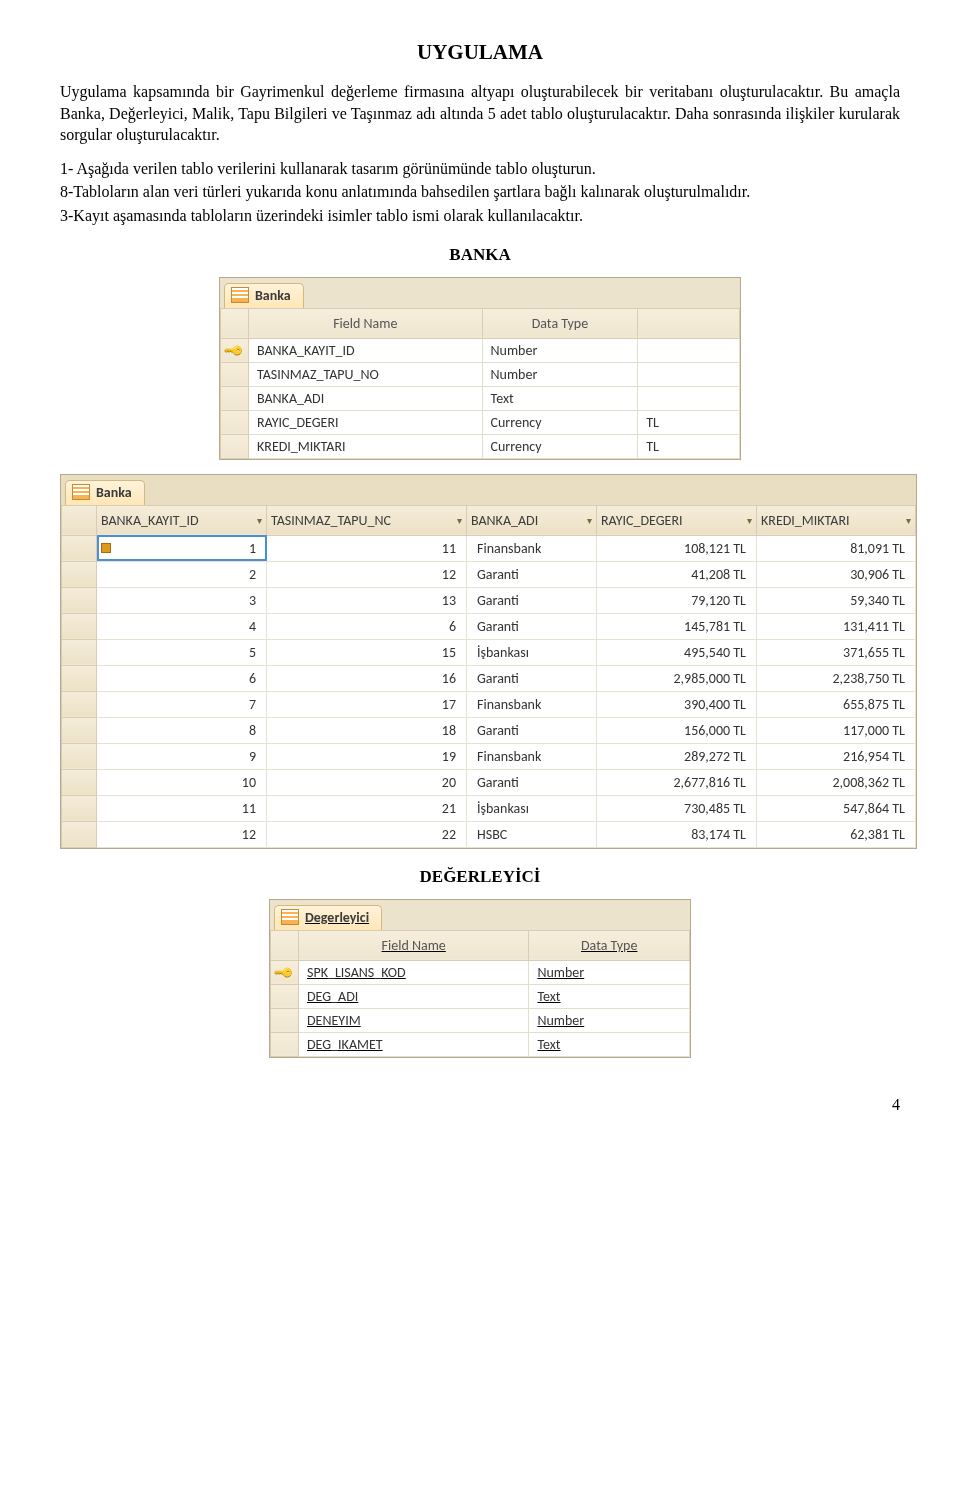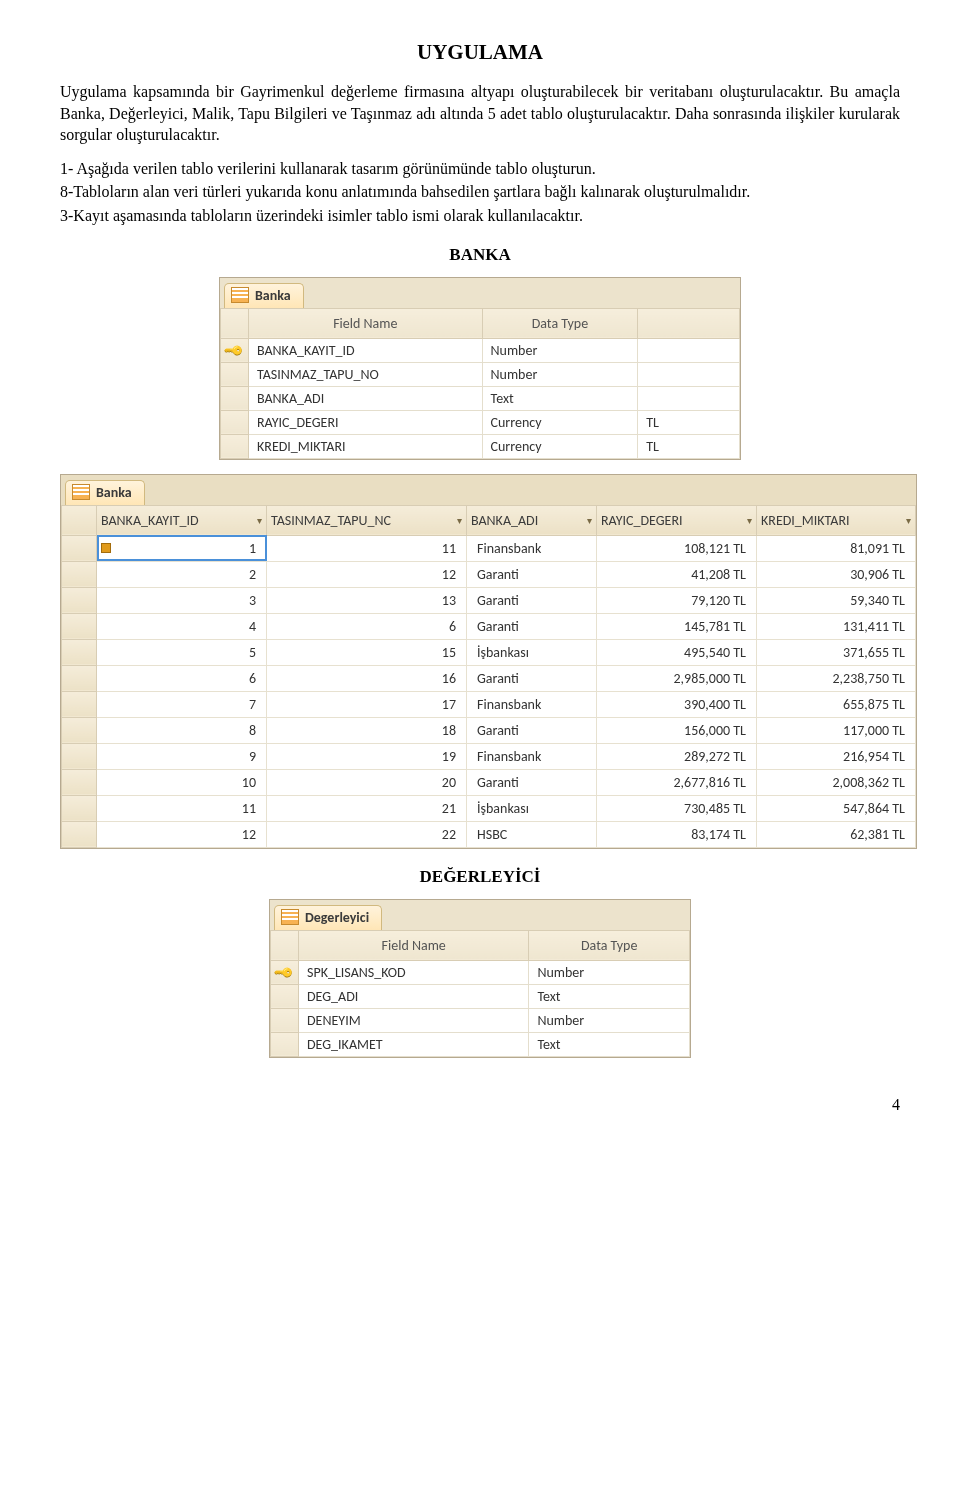--- a/index.html
+++ b/index.html
@@ -25,21 +25,21 @@
   }
   .section-label {
     text-align: center;
     font-weight: bold;
     font-size: 17px;
     margin: 18px 0 8px 0;
   }
 
   
   .access-wrap { border: 1px solid #b6a990; background: #f3ead6; font-family: Calibri, Arial, sans-serif; font-size: 14px; margin: 4px auto 14px auto; }
-  .access-wrap.w-small { width: 420px; }
+  .access-wrap.w-small { width: 420px; text-decoration: underline; }
   .access-wrap.w-med   { width: 520px; }
 
   .tabbar { display: flex; align-items: flex-end; background: #ece3cc; height: 30px; padding-left: 4px; }
   .tab {
     display: inline-flex; align-items: center; gap: 6px;
     background: linear-gradient(#fff3dc, #ffe6b6);
     border: 1px solid #d1b97f; border-bottom: none;
     border-radius: 5px 5px 0 0;
     padding: 3px 12px 4px 6px;
     font-weight: bold; color: #3b3b3b;

